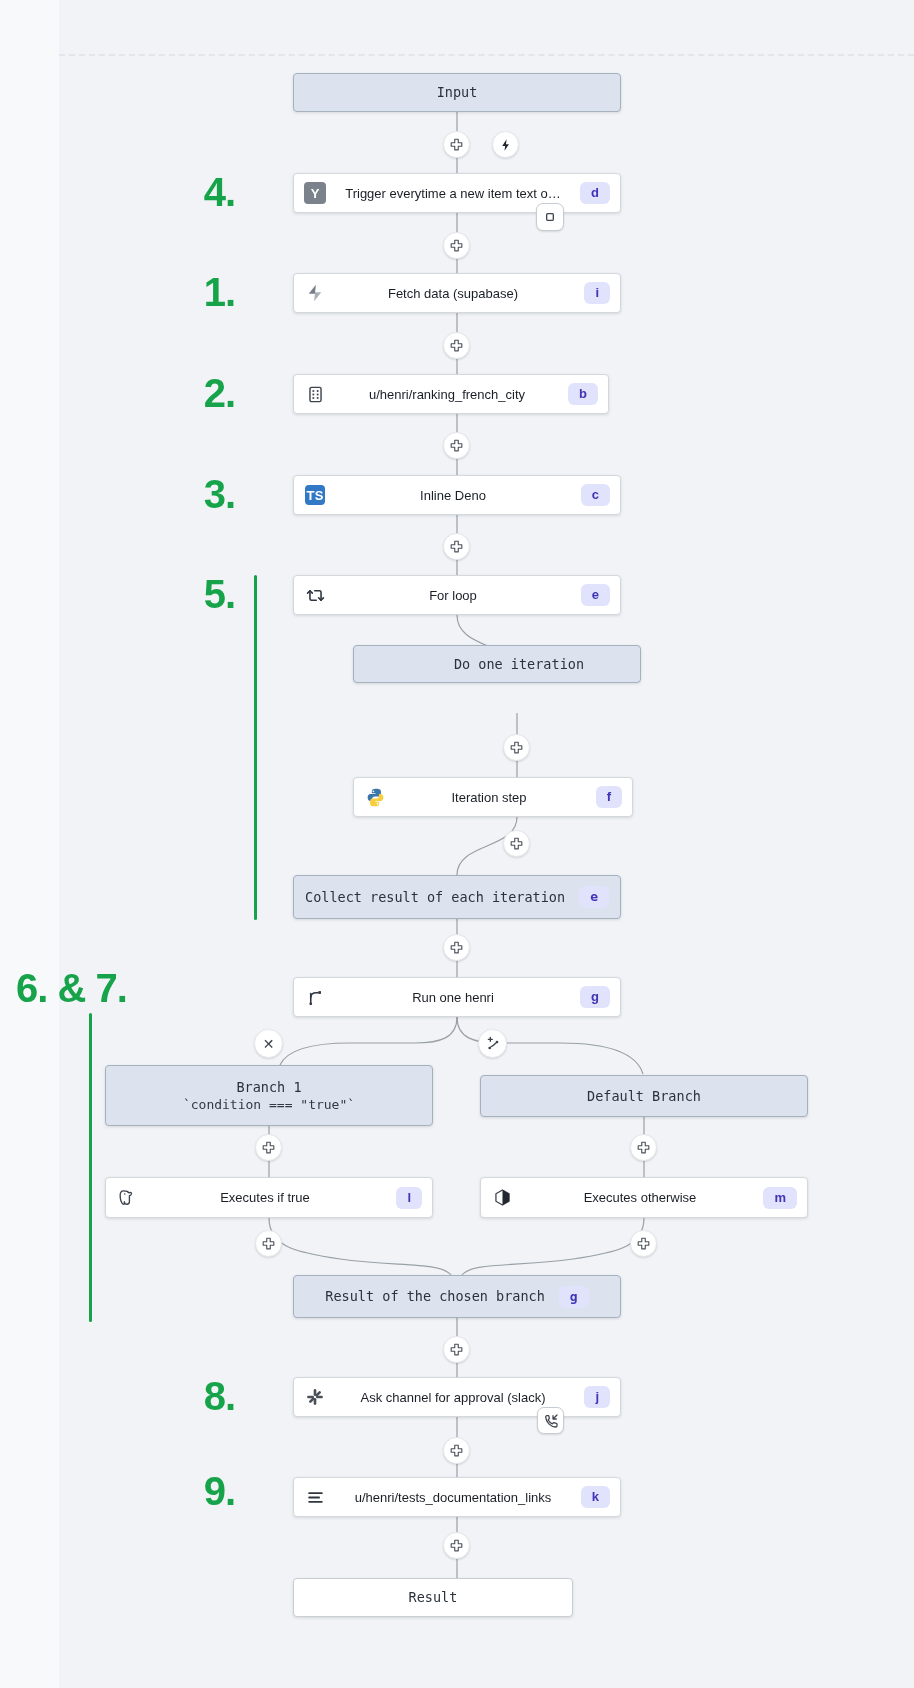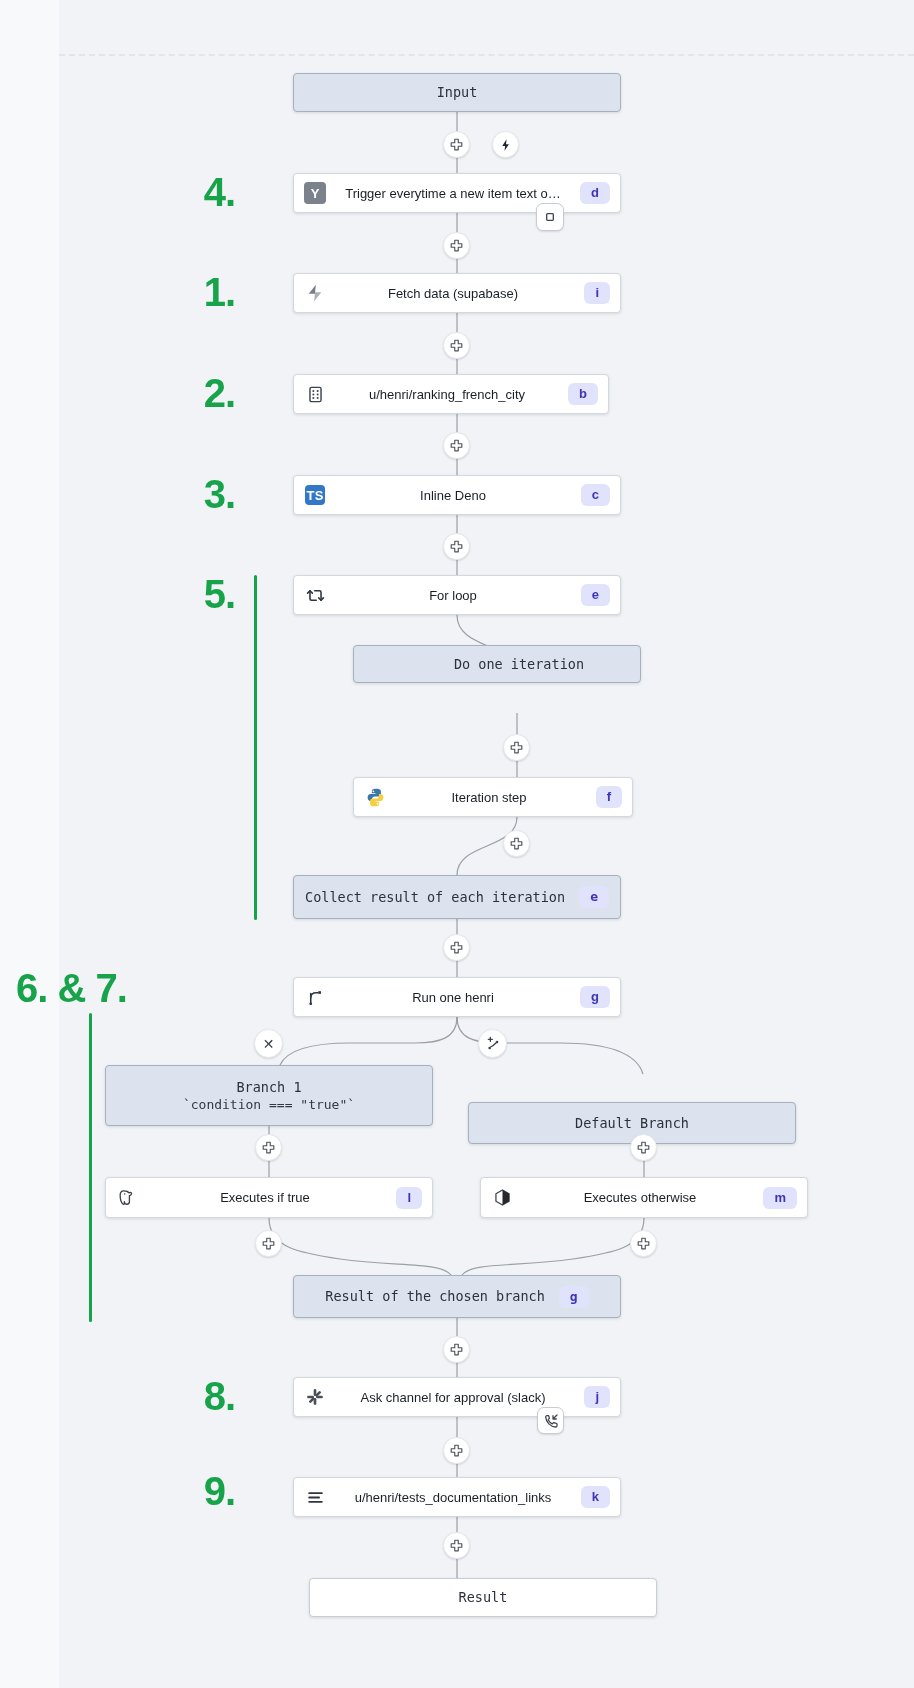--- a/index.html
+++ b/index.html
@@ -291,21 +291,21 @@
         <circle cx="18" cy="9" r="2" fill="#3c434c" stroke="none"></circle>
         <path d="M8.5 16.5c3-1.5 6-4 8-6"></path>
     </svg>
   </div>
 
   <div class="node vnode" style="left:105px;top:1065px;width:328px;height:61px;">
     <div class="vlabel">Branch 1</div>
     <div class="vsub">`condition === "true"`</div>
   </div>
 
-  <div class="node vnode" style="left:468px;top:1075px;width:328px;height:42px;margin-top:27px;">
+  <div class="node vnode" style="left:480px;top:1075px;width:328px;height:42px;">
     <div class="vlabel">Default Branch</div>
   </div>
 
   <div class="circ p" style="left:255px;top:1134px;">
     <svg width="15" height="15" viewBox="0 0 24 24">
         <path d="M9.2 3.5h5.6v5.7h5.7v5.6h-5.7v5.7H9.2v-5.7H3.5V9.2h5.7z" fill="#fff" stroke="#4a5158" stroke-width="1.8" stroke-linejoin="round"></path>
       </svg>
   </div>
   <div class="circ p" style="left:630px;top:1134px;">
     <svg width="15" height="15" viewBox="0 0 24 24">
@@ -397,17 +397,17 @@
     <div class="nlabel">u/henri/tests_documentation_links</div>
     <div class="badge">k</div>
   </div>
 
   <div class="circ p" style="left:443px;top:1532px;">
     <svg width="15" height="15" viewBox="0 0 24 24">
         <path d="M9.2 3.5h5.6v5.7h5.7v5.6h-5.7v5.7H9.2v-5.7H3.5V9.2h5.7z" fill="#fff" stroke="#4a5158" stroke-width="1.8" stroke-linejoin="round"></path>
       </svg>
   </div>
 
-  <div class="node vnode white" style="left:293px;top:1578px;width:348px;height:39px;margin-left:16px;">
+  <div class="node vnode white" style="left:293px;top:1578px;width:280px;height:39px;">
     <div class="vlabel">Result</div>
   </div>
 
 </div>
 
 </body></html>

